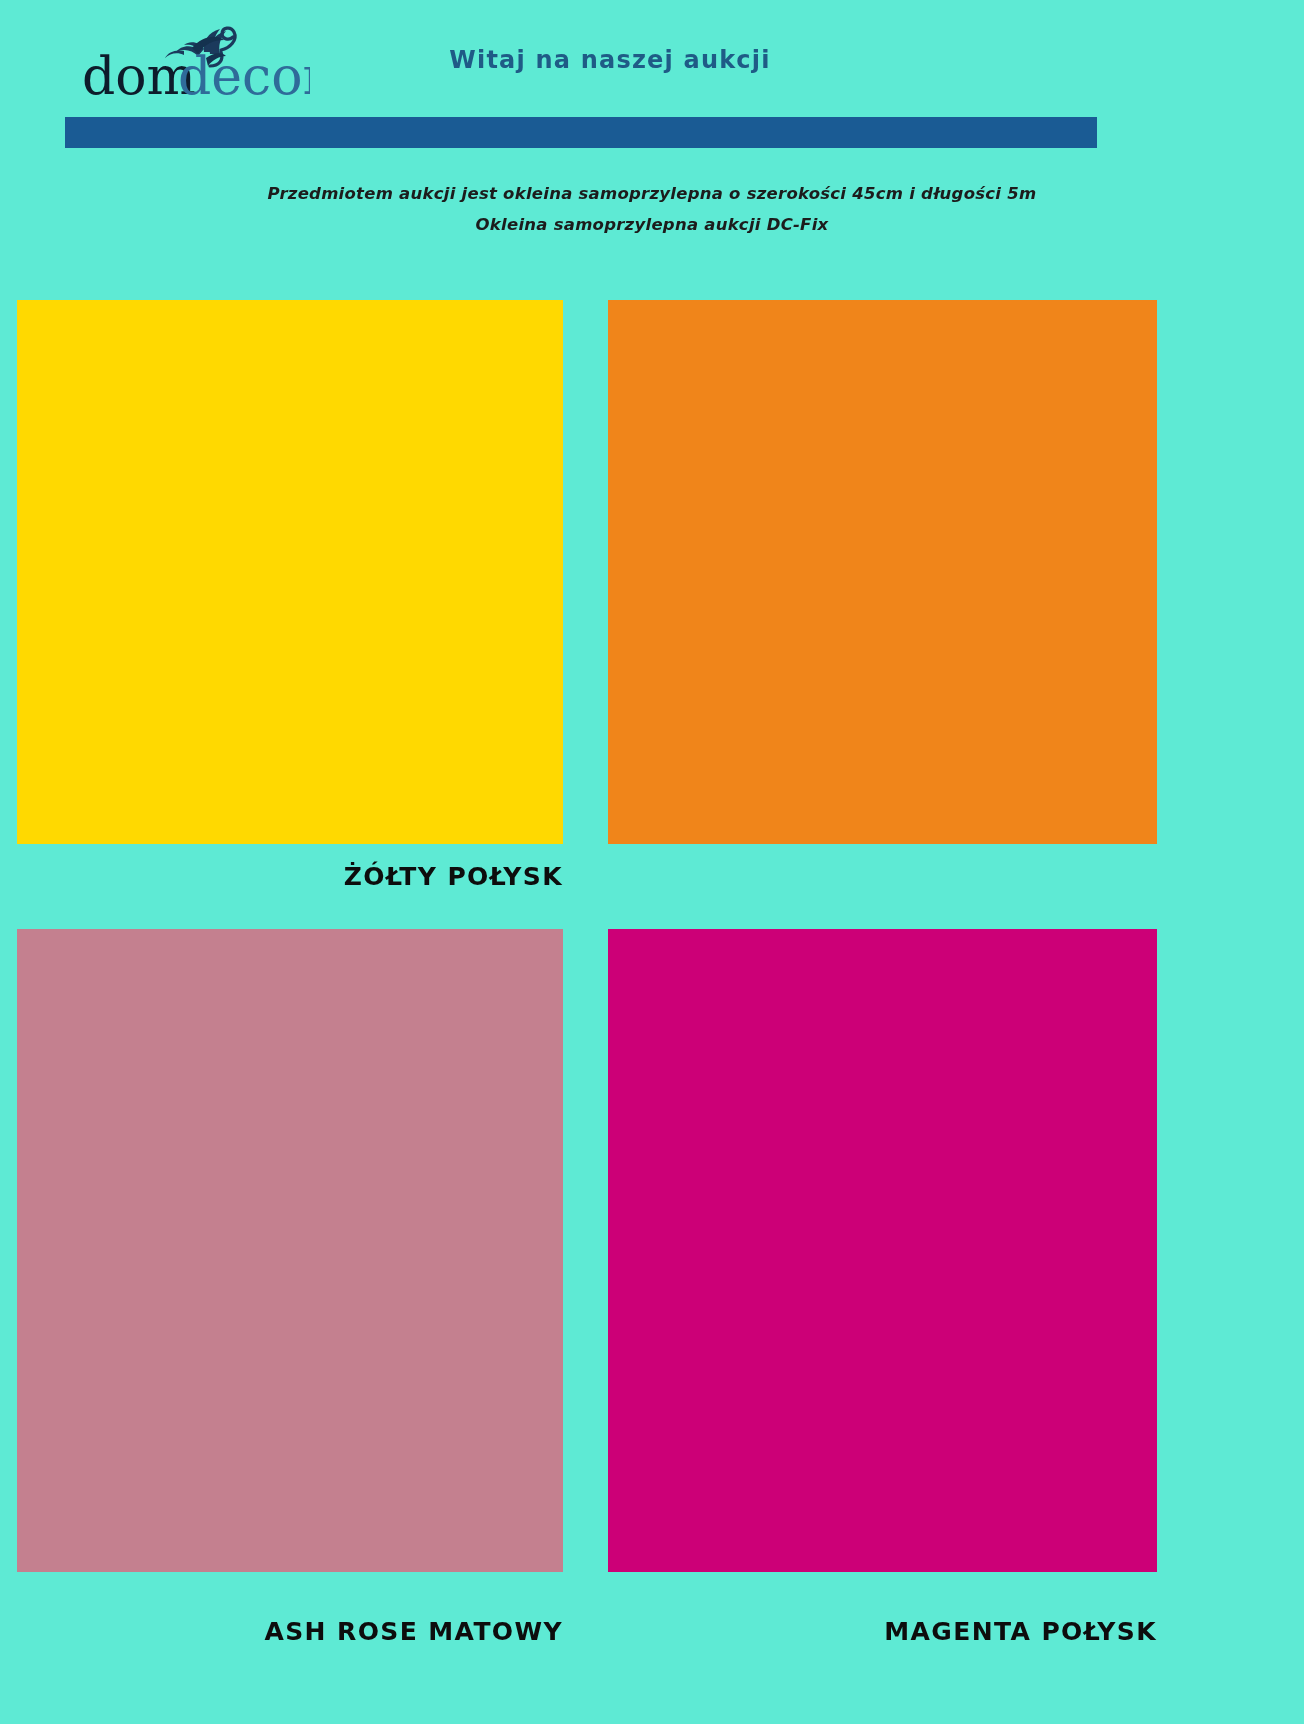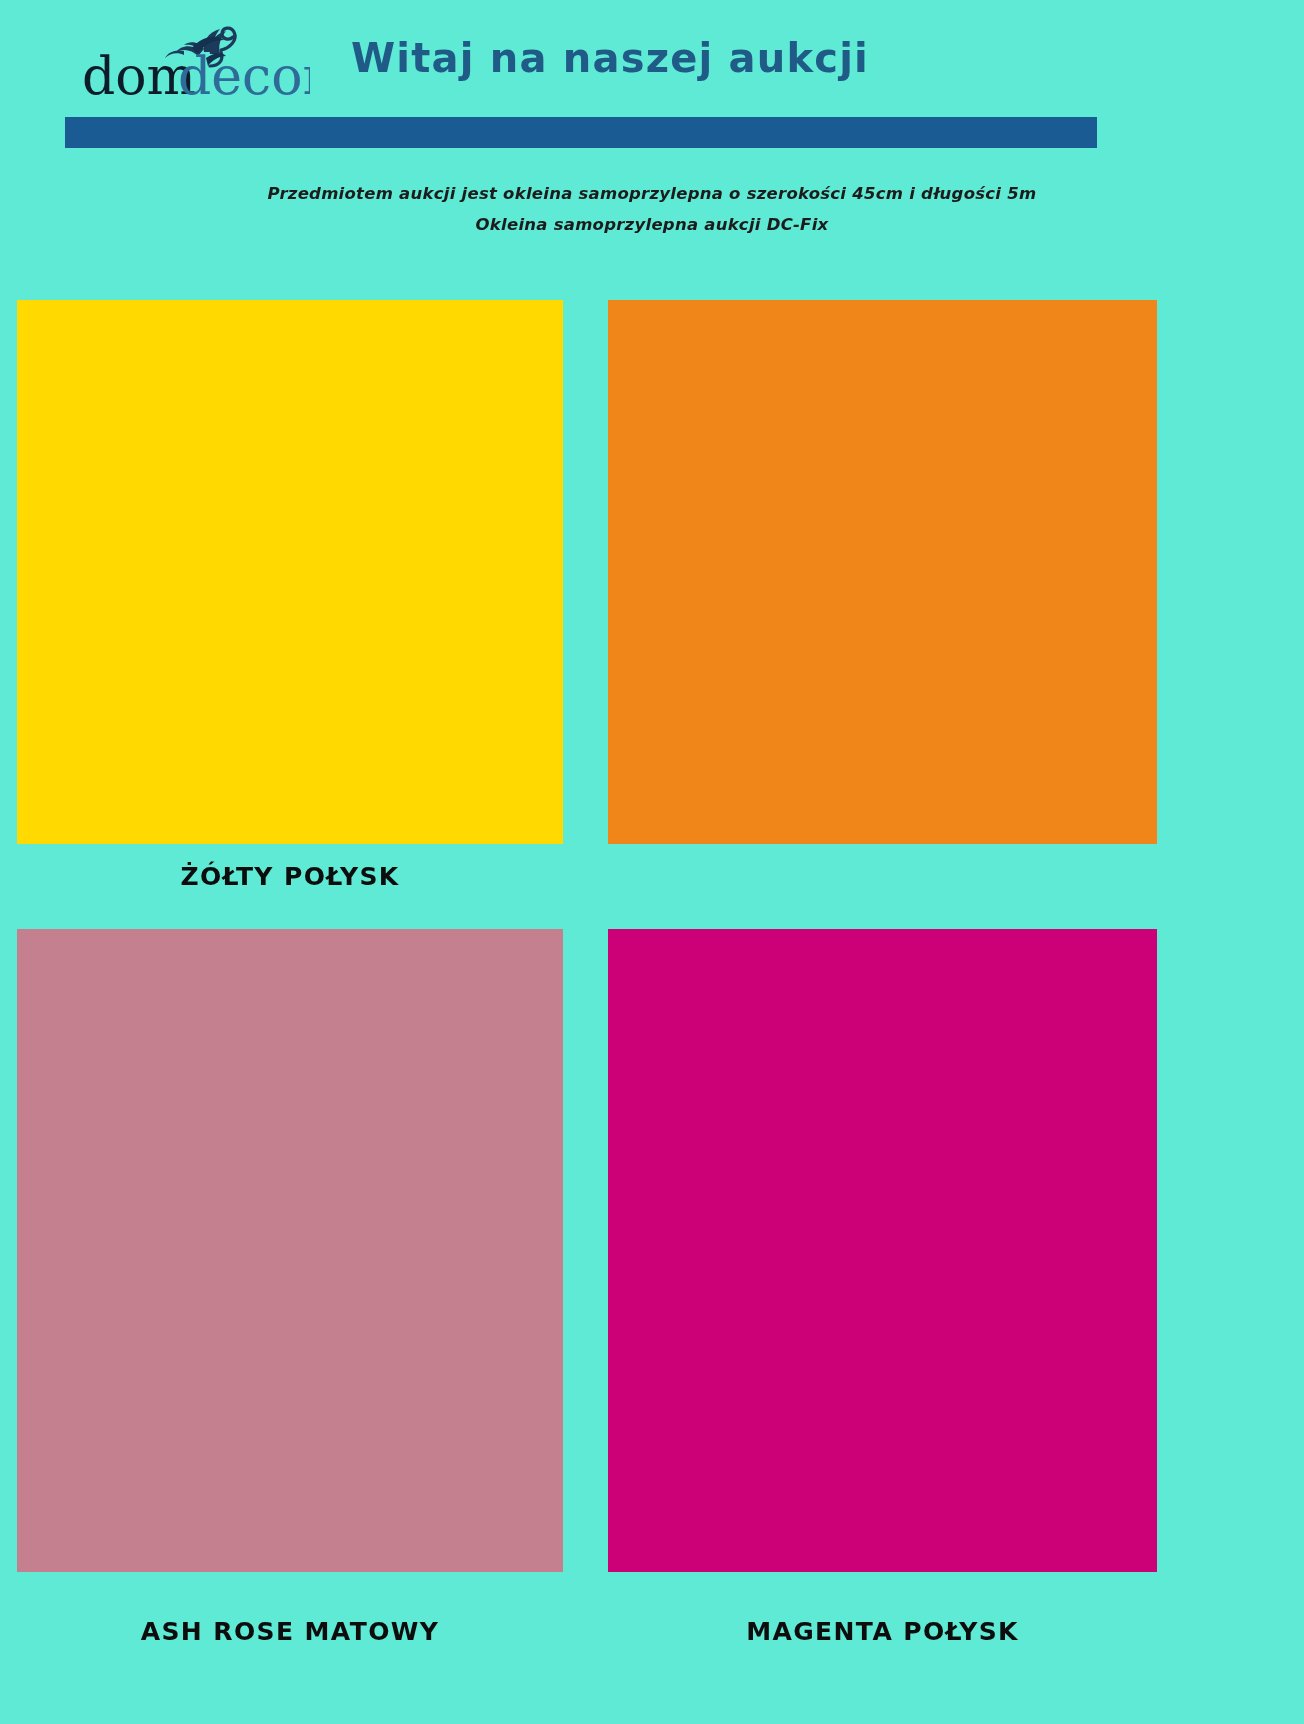--- a/index.html
+++ b/index.html
@@ -39,25 +39,25 @@
     width: 230px;
     height: 80px;
   }
   .logo svg {
     display: block;
   }
 
   .welcome-title {
     position: absolute;
     left: 330px;
-    top: 35px;
+    top: 46px;
     width: 560px;
     text-align: center;
     font-family: "DejaVu Sans", sans-serif;
-    font-size: 40px;
+    font-size: 24px;
     font-weight: 600;
     letter-spacing: 1.2px;
     color: #1f5b86;
     white-space: nowrap;
   }
 
   .blue-bar {
     position: absolute;
     left: 65px;
     top: 117px;
@@ -106,21 +106,21 @@
     width: 546px;
     height: 544px;
     display: block;
   }
   .cell.c1 .swatch { width: 549px; }
   .cell.c3 .swatch { width: 549px; }
   .cell.c2 .swatch { height: 643px; }
   .cell.c3 .swatch { height: 643px; }
 
   .swatch-label {
-    text-align: center;
+    text-align: right;
     font-family: "DejaVu Sans", sans-serif;
     font-weight: bold;
     font-size: 25px;
     letter-spacing: 1.4px;
     color: #0d0d0d;
     margin-top: 18px;
     white-space: nowrap;
   }
   .cell.c2 .swatch-label,
   .cell.c3 .swatch-label {

